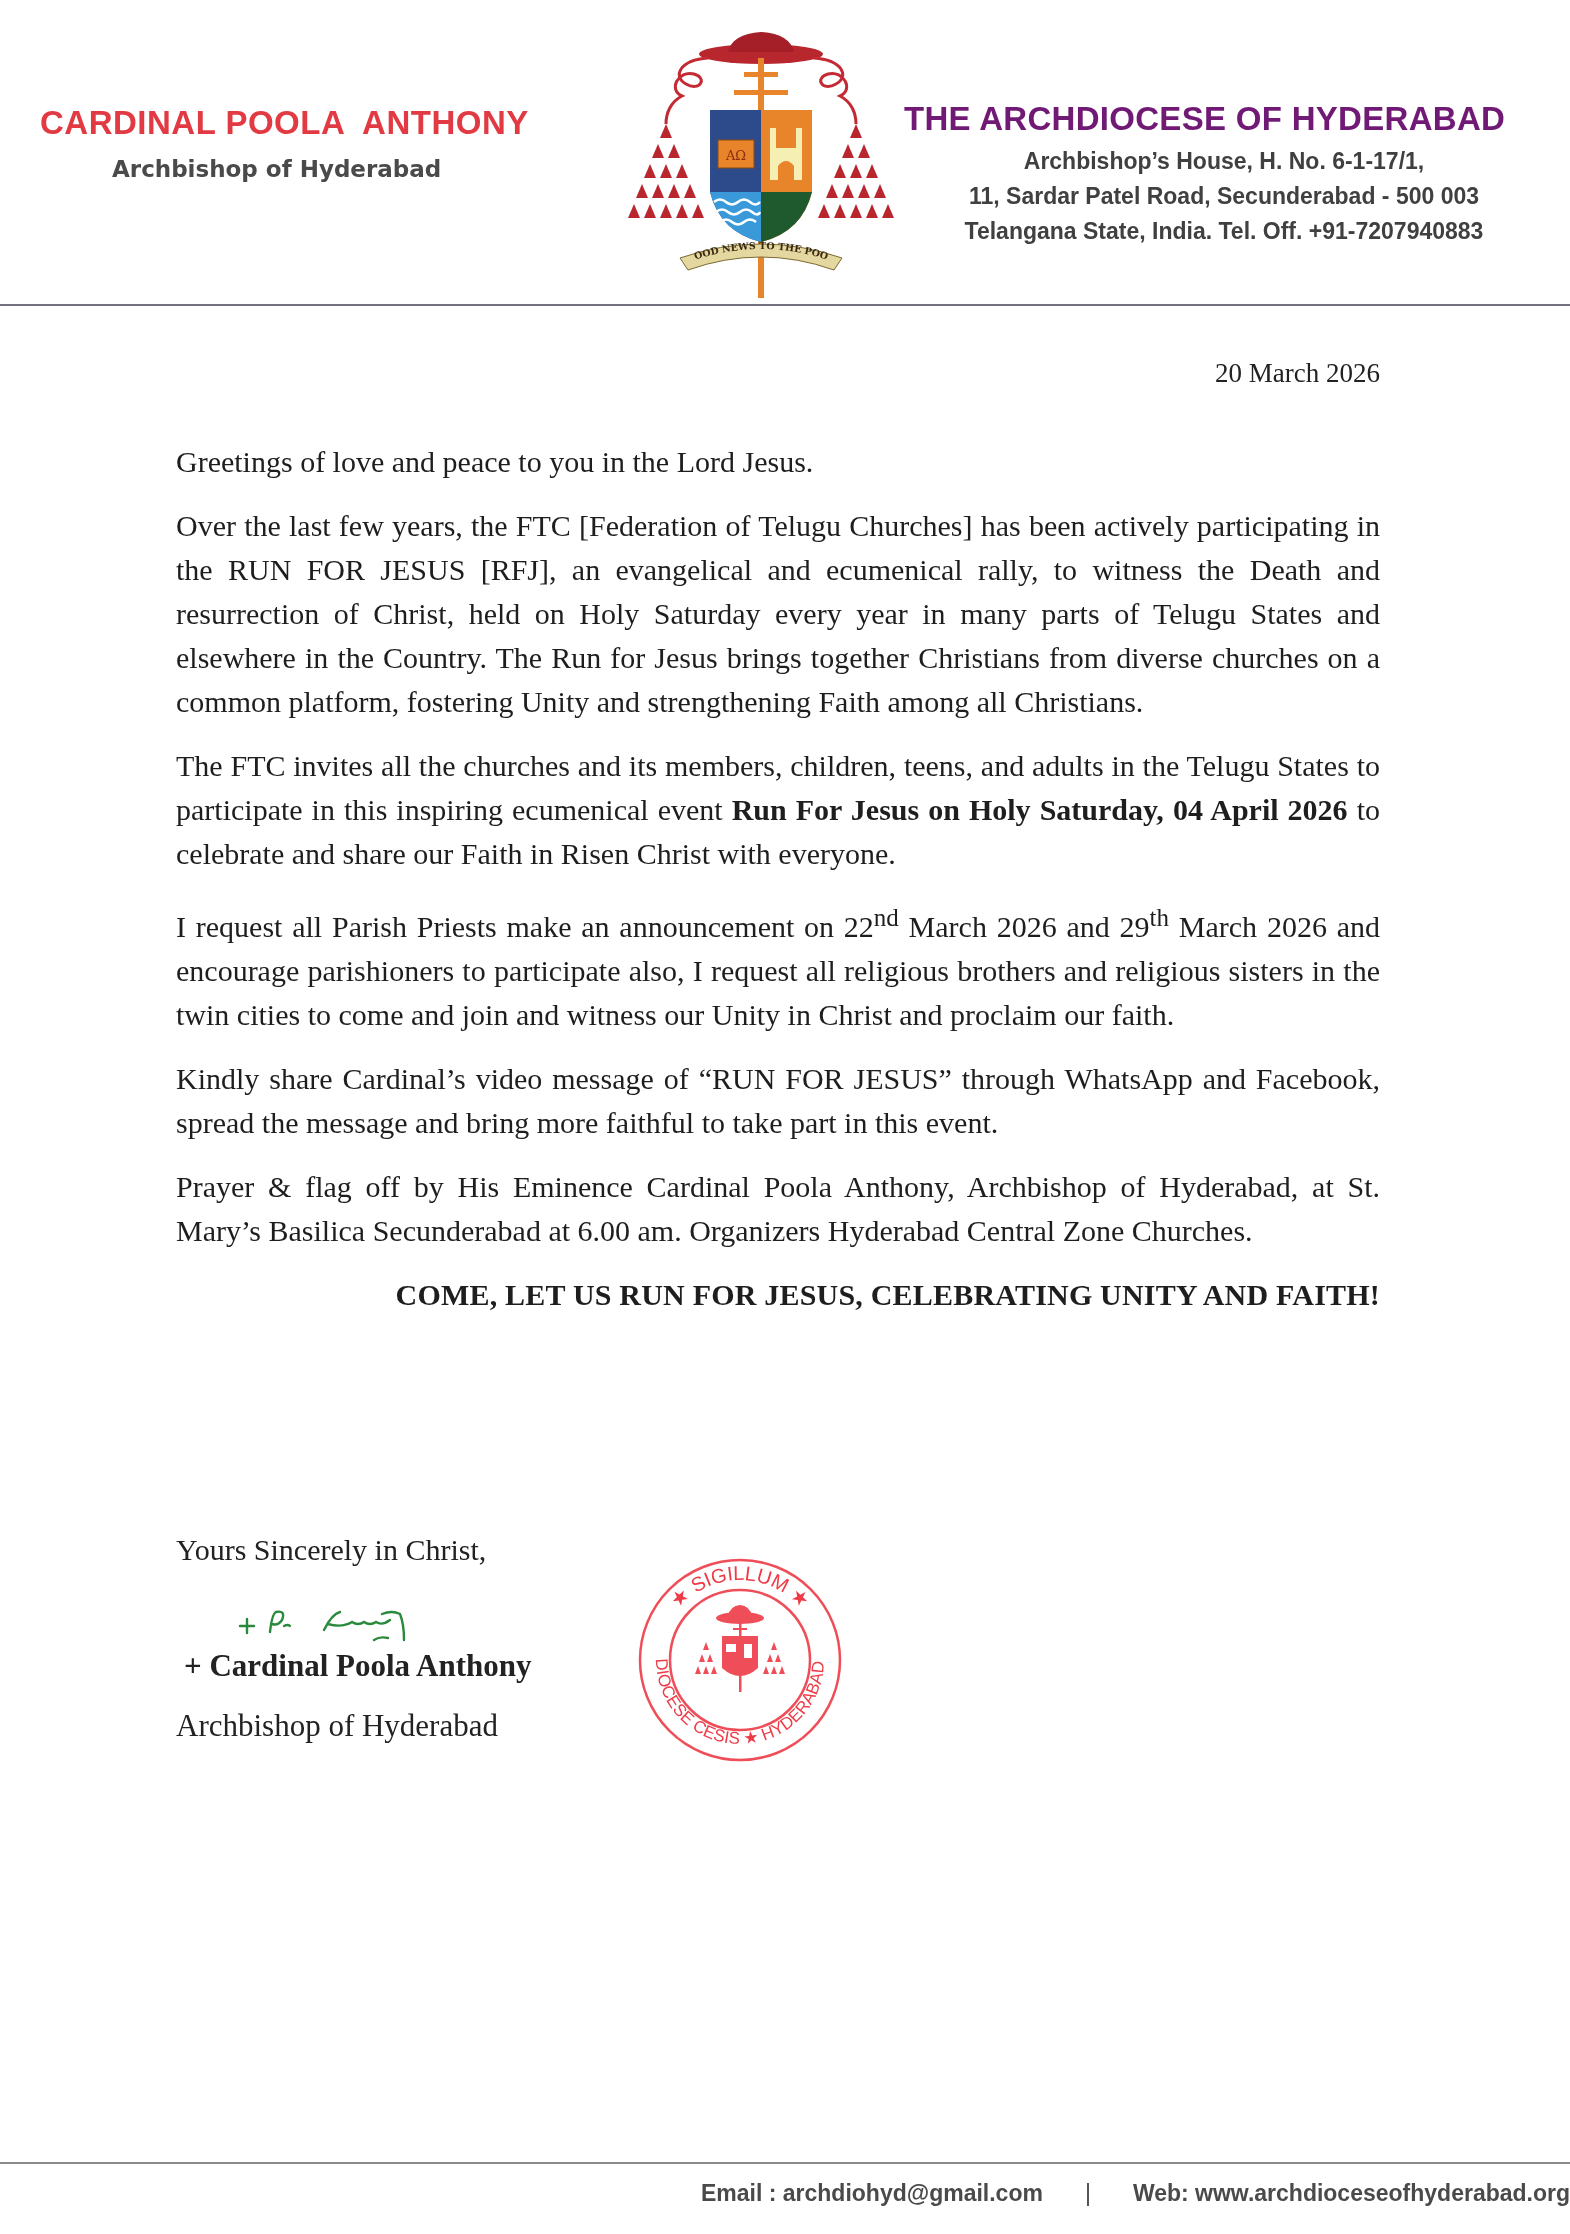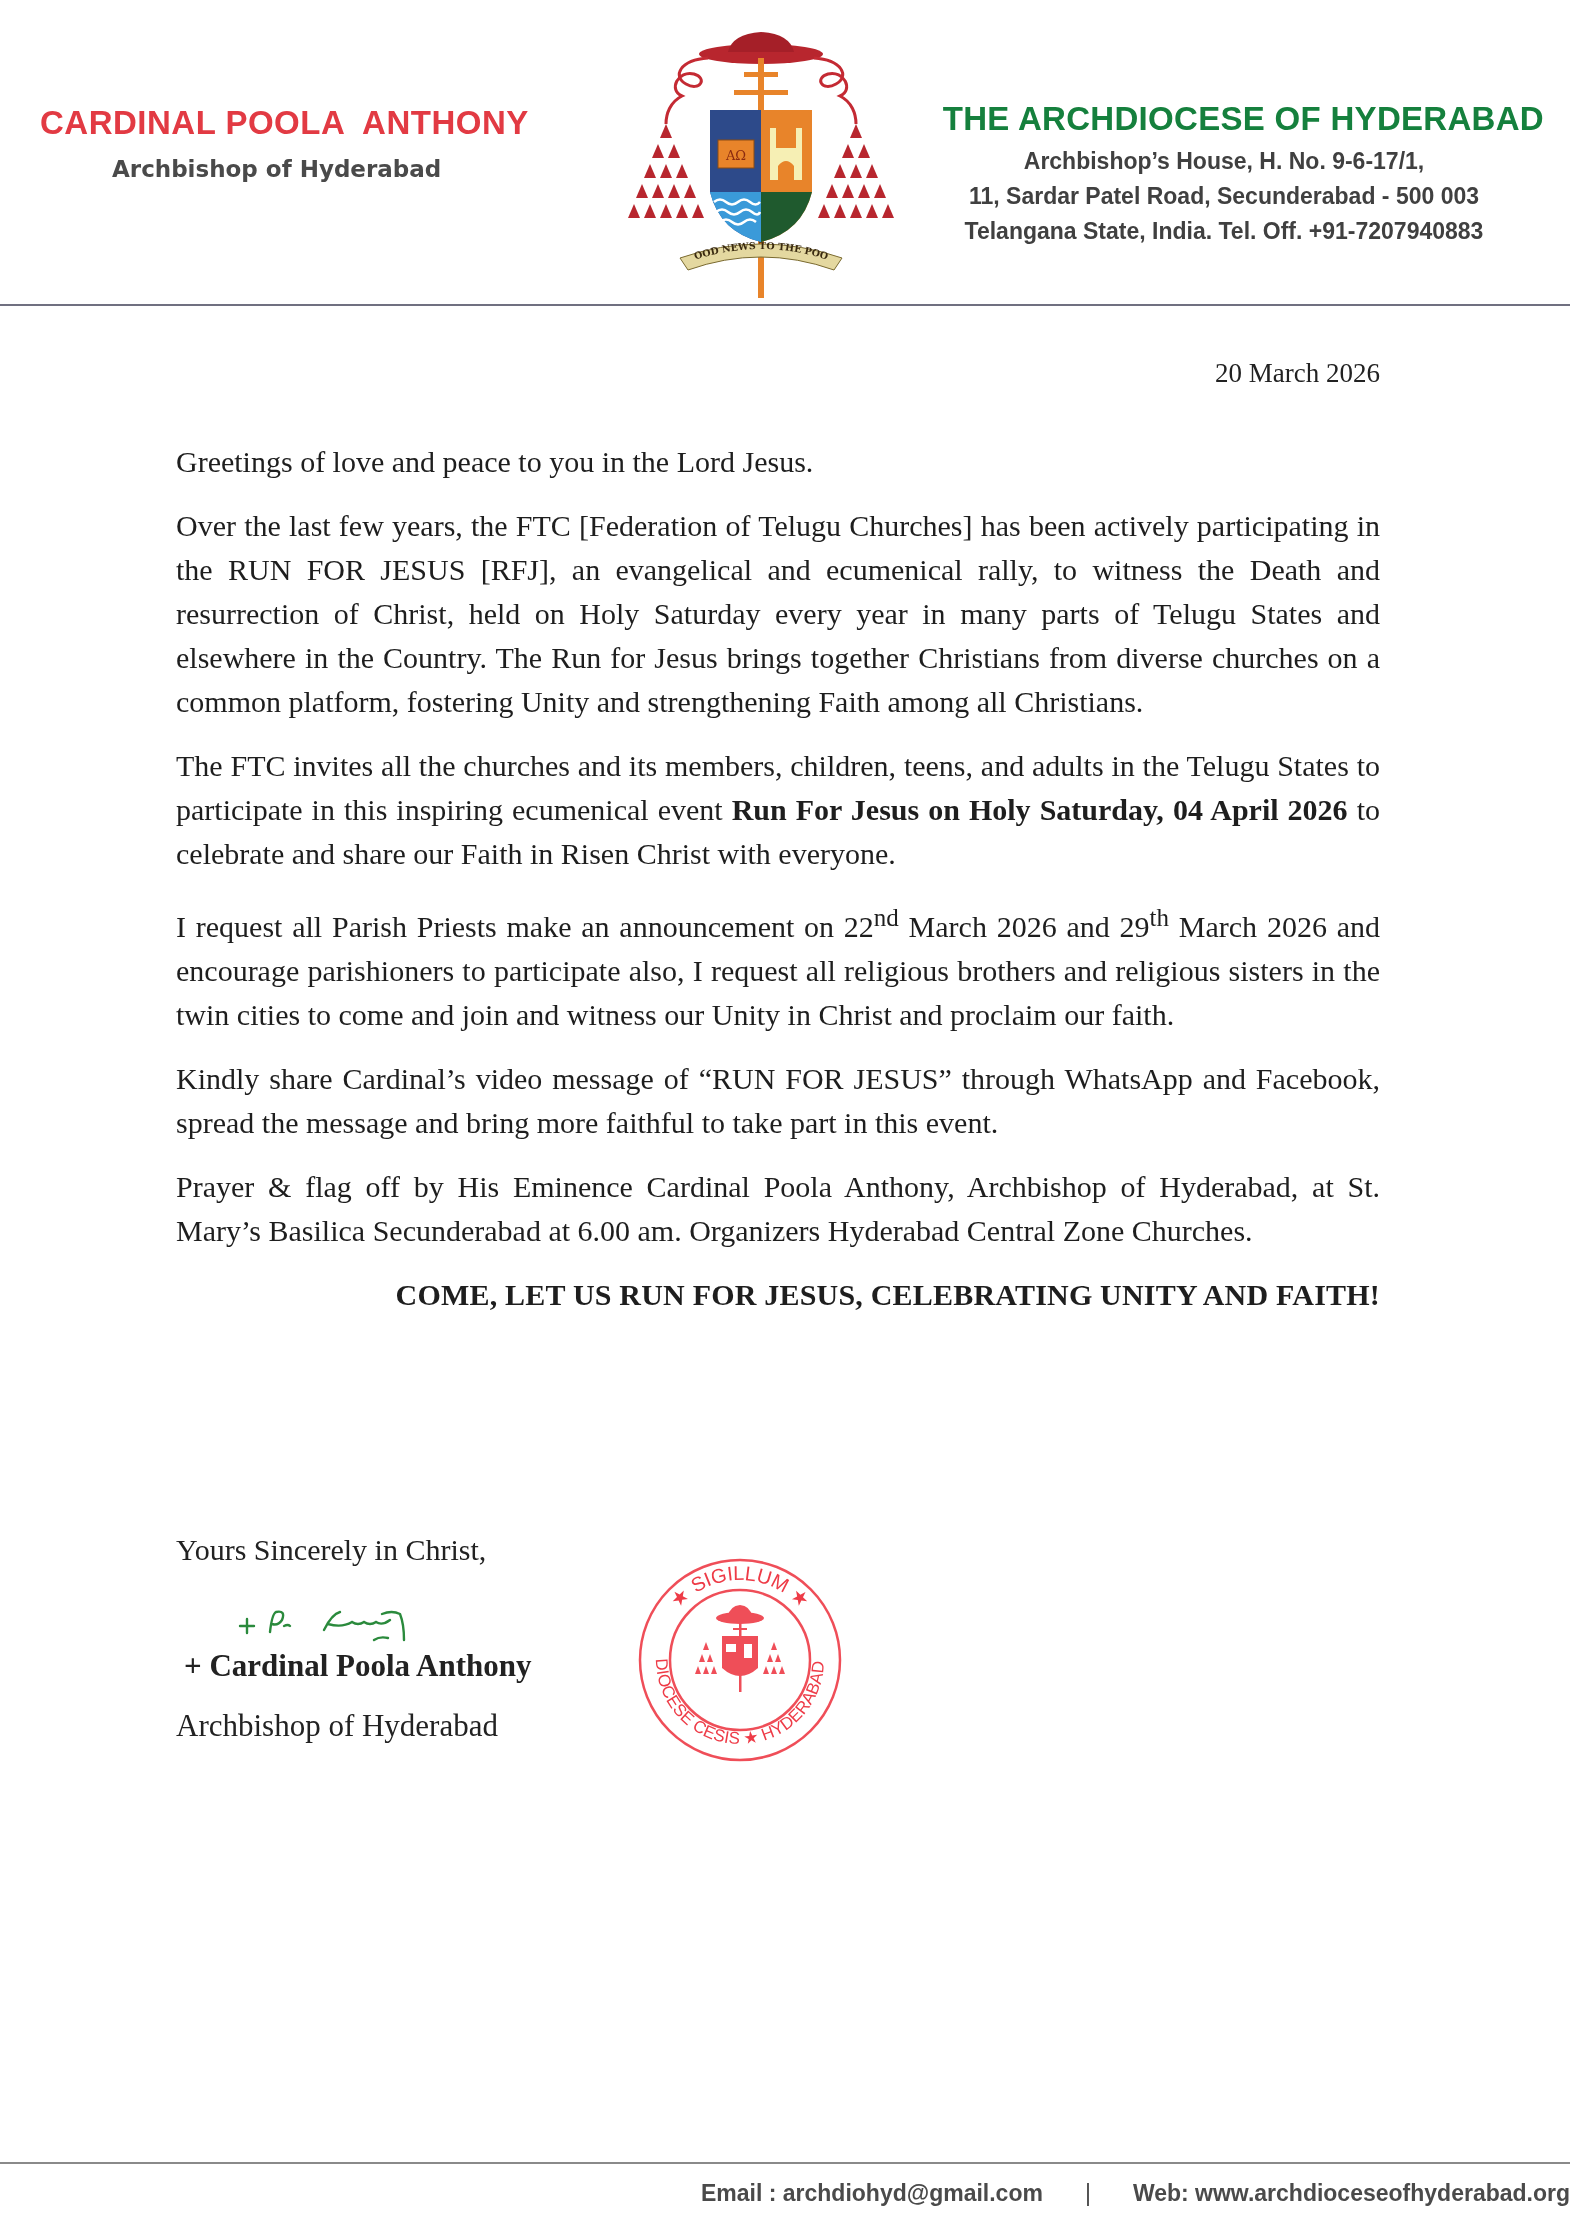--- a/index.html
+++ b/index.html
@@ -5,21 +5,21 @@
   * { box-sizing: border-box; margin: 0; padding: 0; }
   html, body { width: 1570px; height: 2234px; background: #ffffff; }
   body { position: relative; overflow: hidden; font-family: "Liberation Serif", serif; color: #222; }
 
   
   .lh-left { position: absolute; left: 40px; top: 104px; width: 560px; }
   .lh-name { font-family: "Liberation Sans", sans-serif; font-weight: bold; font-size: 33px; color: #e23a43; letter-spacing: 0.5px; white-space: pre; }
   .lh-title { font-family: "DejaVu Sans", sans-serif; font-weight: bold; font-size: 23px; color: #4a4a4a; margin-top: 14px; margin-left: 72px; }
 
   .lh-right { position: absolute; right: 26px; top: 100px; width: 640px; text-align: right; }
-  .lh-org { font-family: "Liberation Sans", sans-serif; font-weight: bold; font-size: 33px; color: #15803d; text-align: right; letter-spacing: 0.3px; }
+  .lh-org { font-family: "Liberation Sans", sans-serif; font-weight: bold; font-size: 33px; color: #701a75; text-align: left; letter-spacing: 0.3px; }
   .lh-addr { font-family: "Liberation Sans", sans-serif; font-weight: bold; font-size: 23px; color: #404040; line-height: 35px; text-align: center; margin-top: 6px; }
 
   .crest { position: absolute; left: 620px; top: 32px; width: 282px; height: 270px; }
 
   .rule-top { position: absolute; left: 0; top: 304px; width: 1570px; height: 2px; background: #707080; }
 
   
   .date { position: absolute; right: 190px; top: 358px; font-size: 27px; color: #222; }
   .letter { position: absolute; left: 176px; top: 440px; width: 1204px; font-size: 30px; line-height: 44px; color: #1e1e1e; }
   .letter p { text-align: justify; margin-bottom: 20px; }
@@ -119,21 +119,21 @@
   <path d="M60 226 Q141 198 222 226 L214 238 Q141 212 68 238 Z" fill="#e4d8a0" stroke="#7a6a30" stroke-width="1"></path>
   <path id="mottoPath" d="M74 228 Q141 206 208 228" fill="none"></path>
   <text font-family="DejaVu Serif, serif" font-size="9.5" font-weight="bold" fill="#3a2a10">
     <textPath href="#mottoPath" startOffset="50%" text-anchor="middle">GOOD NEWS TO THE POOR</textPath>
   </text>
 </svg>
 
 <div class="lh-right">
   <div class="lh-org">THE ARCHDIOCESE OF HYDERABAD</div>
   <div class="lh-addr">
-    <div>Archbishop’s House, H. No. 9-6-17/1,</div>
+    <div>Archbishop’s House, H. No. 6-1-17/1,</div>
     <div>11, Sardar Patel Road, Secunderabad - 500 003</div>
     <div>Telangana State, India. Tel. Off. +91-7207940883</div>
   </div>
 </div>
 
 <div class="rule-top"></div>
 
 <div class="date">20 March 2026</div>
 
 <div class="letter">

